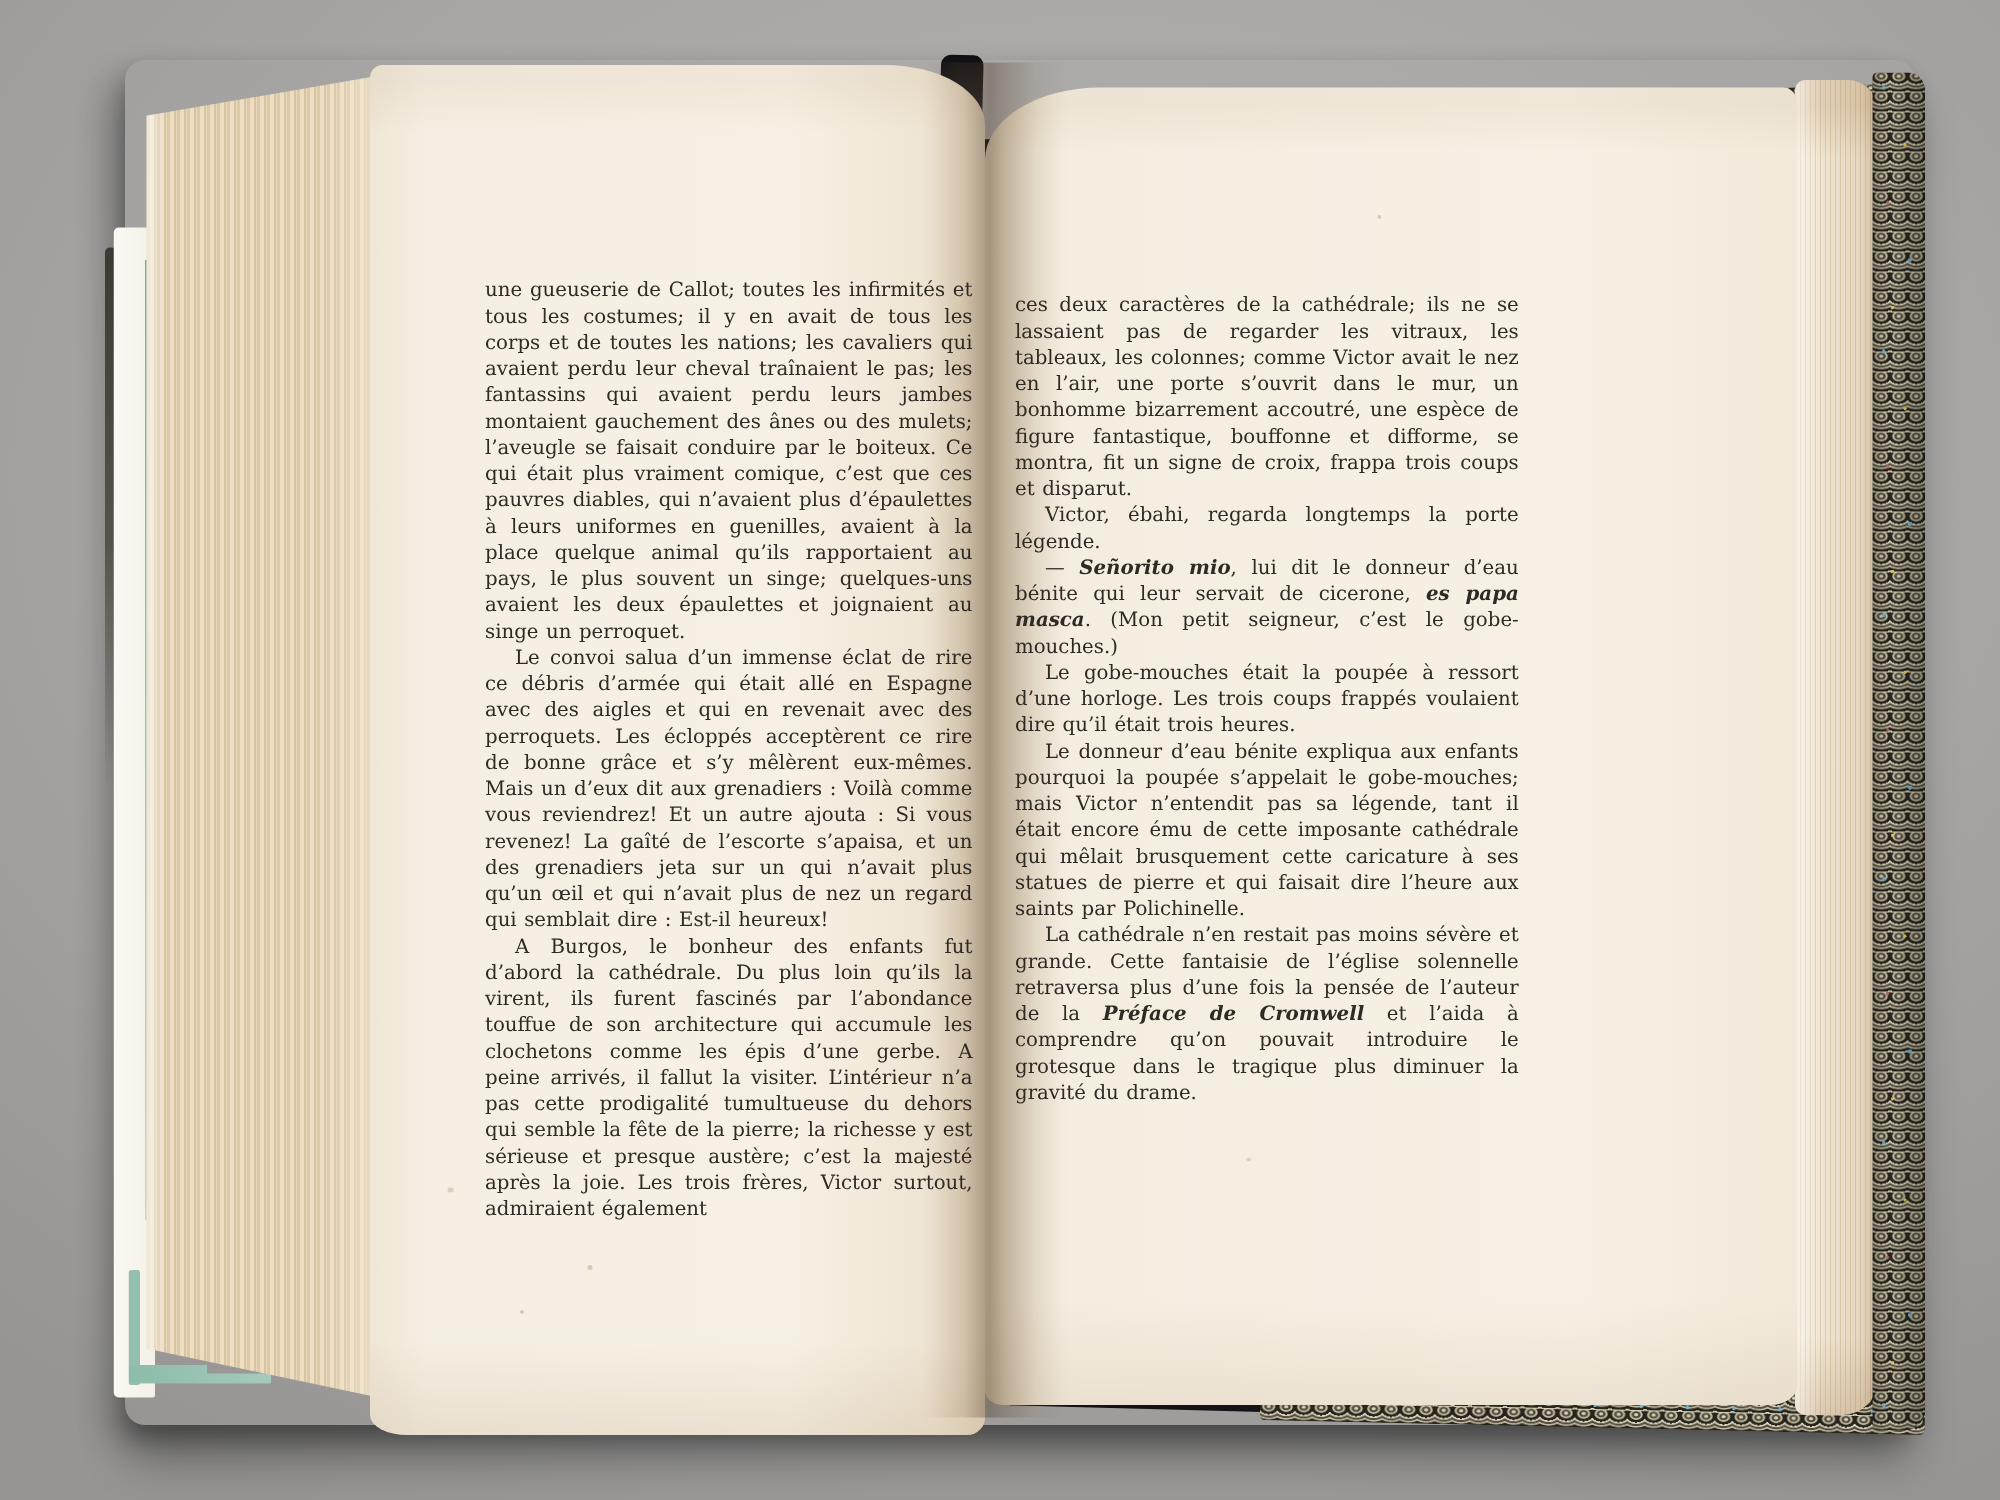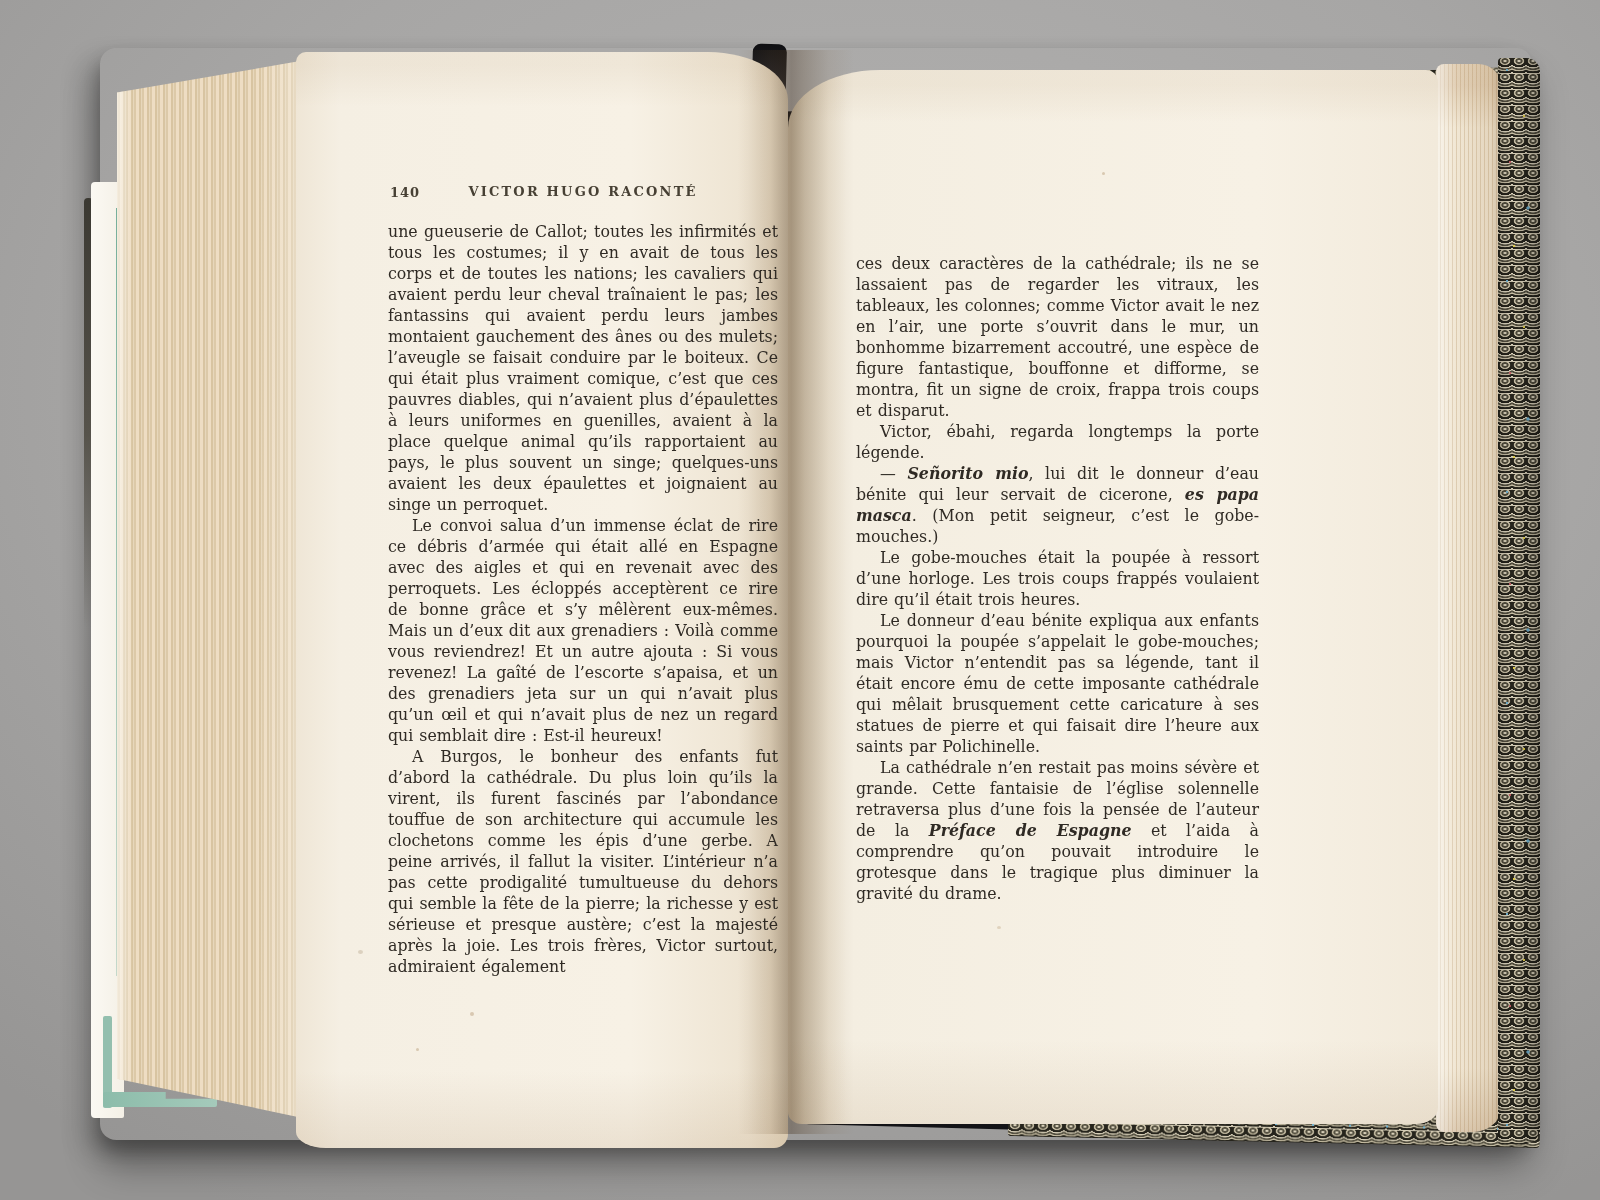--- a/index.html
+++ b/index.html
@@ -92,21 +92,21 @@
   .runhead .folio{position:absolute;font-size:13px;font-weight:bold;letter-spacing:1px;}
   .runhead .runtitle{display:block;text-align:center;font-size:13px;font-weight:bold;letter-spacing:2.2px;}
   .runhead-left{left:388px;top:184px;width:390px;}
   .runhead-left .folio{left:2px;top:1px;}
   .runhead-right{left:856px;top:198px;width:403px;}
   .runhead-right .folio{right:0;top:0;}
 
   .textcol{position:absolute;z-index:7;color:#2f2a24;font-size:15.8px;line-height:21px;
         text-align:justify;word-spacing:1px;hyphens:auto;-webkit-hyphens:auto;}
   .textcol-left{left:388px;top:221px;width:390px;}
-  .textcol-right{left:856px;top:233px;width:403px;margin-top:20px;}
+  .textcol-right{left:812px;top:233px;width:403px;}
   .textcol p{margin:0;text-indent:24px;}
   .textcol p.noindent{text-indent:0;}
   .textcol i{font-style:italic;font-weight:bold;}
 
   
   .spot{position:absolute;border-radius:50%;z-index:6;background:rgba(150,108,58,.30);}
   .spot1{left:470px;top:1012px;width:4px;height:4px;}
   .spot2{left:416px;top:1048px;width:3px;height:3px;}
   .spot3{left:1102px;top:172px;width:3px;height:3px;}
   .spot4{left:997px;top:926px;width:4px;height:3px;background:rgba(150,108,58,.22);}
@@ -126,38 +126,34 @@
   <div class="cover-bottom-marble marble"></div>
   <div class="left-cover-sliver"></div>
   <div class="left-endpaper"></div>
   <div class="endpaper-green-v"></div>
   <div class="endpaper-green-h"></div>
   <div class="left-fan"></div>
   <div class="fore-edge"></div>
   <div class="cover-right-marble marble"></div>
 
   <div class="page page-left"></div>
-  <div class="runhead runhead-left">
-    <span class="folio">140</span>
-    <span class="runtitle">VICTOR HUGO RACONTÉ</span>
-  </div>
   <div class="textcol textcol-left" lang="fr">
     <p class="noindent">une gueuserie de Callot; toutes les infirmités et tous les costumes; il y en avait de tous les corps et de toutes les nations; les cavaliers qui avaient perdu leur cheval traînaient le pas; les fantassins qui avaient perdu leurs jambes montaient gauchement des ânes ou des mulets; l’aveugle se faisait conduire par le boiteux. Ce qui était plus vraiment comique, c’est que ces pauvres diables, qui n’avaient plus d’épaulettes à leurs uniformes en guenilles, avaient à la place quelque animal qu’ils rapportaient au pays, le plus souvent un singe; quelques-uns avaient les deux épaulettes et joignaient au singe un perroquet.</p>
     <p>Le convoi salua d’un immense éclat de rire ce débris d’armée qui était allé en Espagne avec des aigles et qui en revenait avec des perroquets. Les écloppés acceptèrent ce rire de bonne grâce et s’y mêlèrent eux-mêmes. Mais un d’eux dit aux grenadiers : Voilà comme vous reviendrez! Et un autre ajouta : Si vous revenez! La gaîté de l’escorte s’apaisa, et un des grenadiers jeta sur un qui n’avait plus qu’un œil et qui n’avait plus de nez un regard qui semblait dire : Est-il heureux!</p>
     <p>A Burgos, le bonheur des enfants fut d’abord la cathédrale. Du plus loin qu’ils la virent, ils furent fascinés par l’abondance touffue de son architecture qui accumule les clochetons comme les épis d’une gerbe. A peine arrivés, il fallut la visiter. L’intérieur n’a pas cette prodigalité tumultueuse du dehors qui semble la fête de la pierre; la richesse y est sérieuse et presque austère; c’est la majesté après la joie. Les trois frères, Victor surtout, admiraient également</p>
   </div>
 
   <div class="page page-right"></div>
   <div class="textcol textcol-right" lang="fr">
     <p class="noindent">ces deux caractères de la cathédrale; ils ne se lassaient pas de regarder les vitraux, les tableaux, les colonnes; comme Victor avait le nez en l’air, une porte s’ouvrit dans le mur, un bonhomme bizarrement accoutré, une espèce de figure fantastique, bouffonne et difforme, se montra, fit un signe de croix, frappa trois coups et disparut.</p>
     <p>Victor, ébahi, regarda longtemps la porte légende.</p>
     <p><span>— </span><i>Señorito mio</i><span>, lui dit le donneur d’eau bénite qui leur servait de cicerone, </span><i>es papa masca</i><span>. (Mon petit seigneur, c’est le gobe-mouches.)</span></p>
     <p>Le gobe-mouches était la poupée à ressort d’une horloge. Les trois coups frappés voulaient dire qu’il était trois heures.</p>
     <p>Le donneur d’eau bénite expliqua aux enfants pourquoi la poupée s’appelait le gobe-mouches; mais Victor n’entendit pas sa légende, tant il était encore ému de cette imposante cathédrale qui mêlait brusquement cette caricature à ses statues de pierre et qui faisait dire l’heure aux saints par Polichinelle.</p>
-    <p><span>La cathédrale n’en restait pas moins sévère et grande. Cette fantaisie de l’église solennelle retraversa plus d’une fois la pensée de l’auteur de la </span><i>Préface de Espagne</i><span> et l’aida à comprendre qu’on pouvait introduire le grotesque dans le tragique plus diminuer la gravité du drame.</span></p>
+    <p><span>La cathédrale n’en restait pas moins sévère et grande. Cette fantaisie de l’église solennelle retraversa plus d’une fois la pensée de l’auteur de la </span><i>Préface de Cromwell</i><span> et l’aida à comprendre qu’on pouvait introduire le grotesque dans le tragique plus diminuer la gravité du drame.</span></p>
   </div>
 
   <div class="gutter-shadow"></div>
   <div class="spot spot1"></div>
   <div class="spot spot2"></div>
   <div class="spot spot3"></div>
   <div class="spot spot4"></div>
   <div class="spot spot5"></div>
 
 </div>

